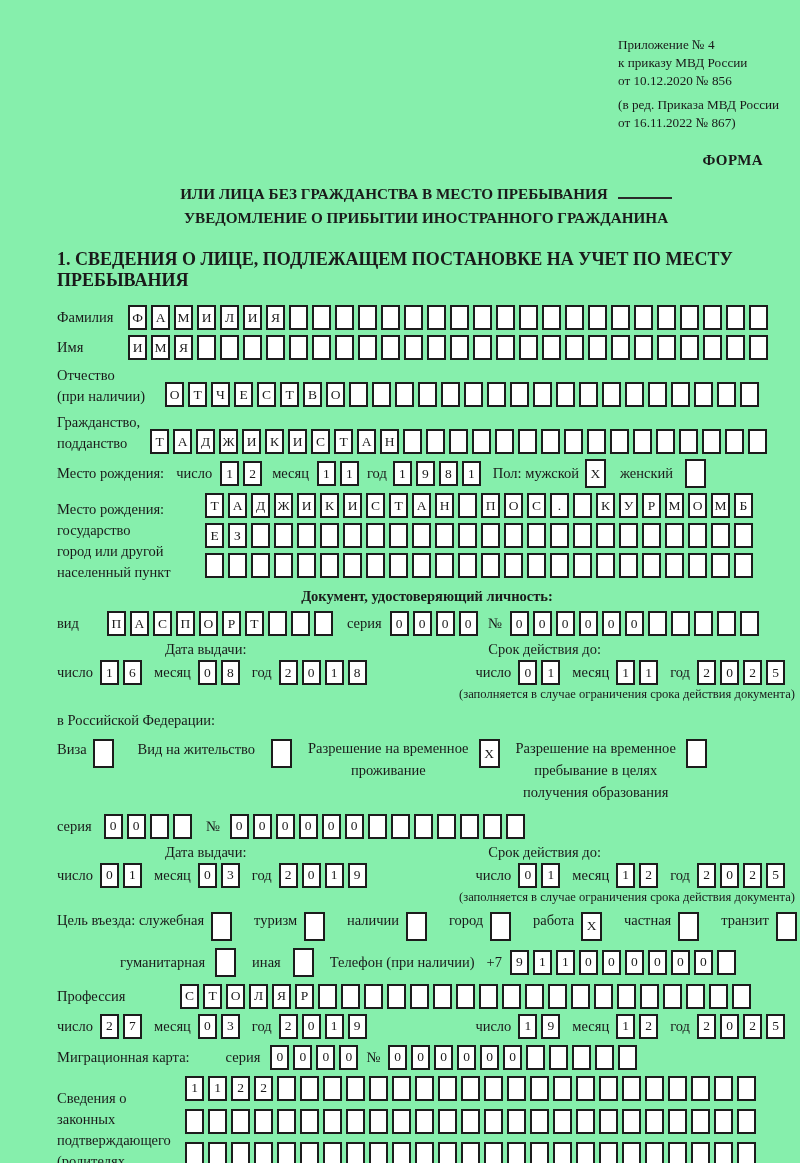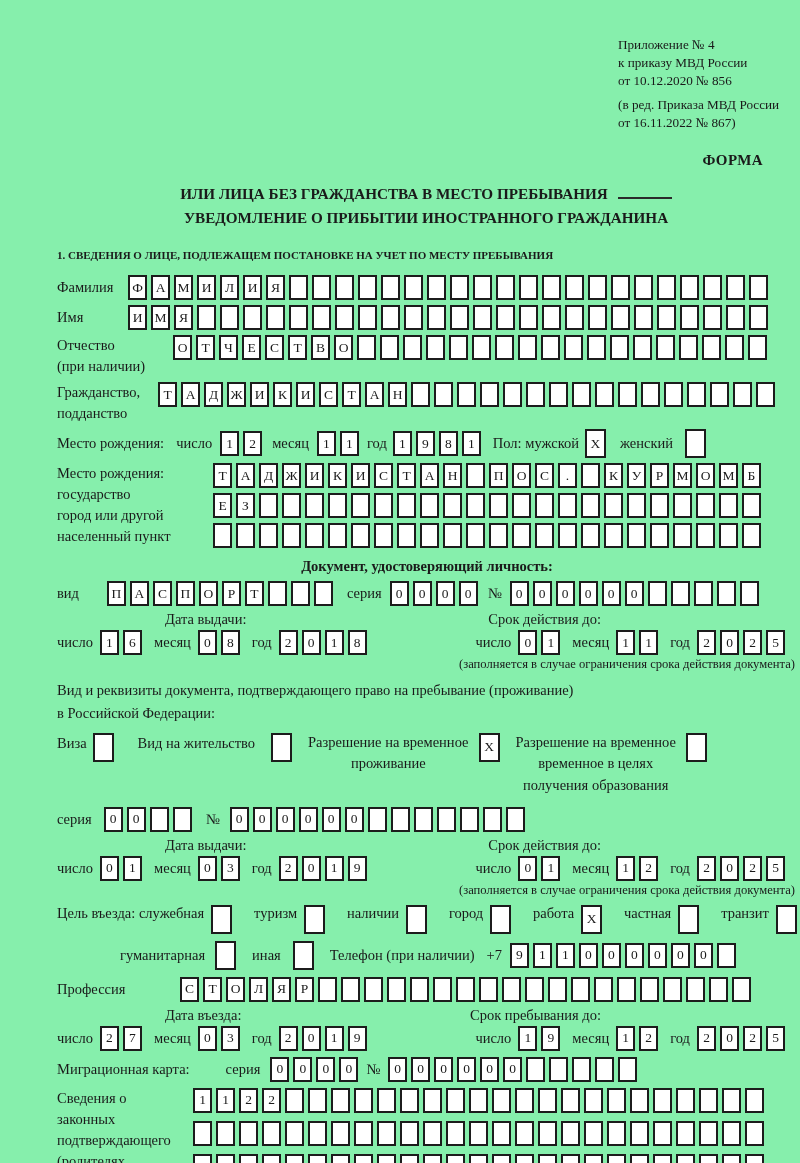--- a/index.html
+++ b/index.html
@@ -9,25 +9,25 @@
     font-family:"Liberation Serif","DejaVu Serif",serif;
     font-size:14.5px;box-sizing:border-box;padding:36px 5px 0 57px;
   }
   .content{width:740px;}
   
   .hdr{margin-left:561px;font-size:13.2px;line-height:1.38;}
   .hdr .gap{height:5px;}
   .forma{margin-top:20px;text-align:right;padding-right:32px;font-weight:bold;font-size:15px;letter-spacing:.4px;}
   .title{margin-top:13px;text-align:center;font-weight:bold;font-size:15.2px;line-height:1.55;}
   .blank{display:inline-block;width:54px;border-bottom:2px solid #2a2a2a;height:12px;margin-left:10px;}
-  .sec1{margin-top:20px;font-weight:bold;font-size:11px;}
+  .sec1{margin-top:20px;font-weight:bold;font-size:18px;}
   .formbody{margin-top:14px;}
   
   .row{display:flex;align-items:center;margin-bottom:5px;}
-  .row.top{align-items:flex-start;gap:8px;}
+  .row.top{align-items:flex-end;}
   .lblcol div{line-height:21px;}
   .cells{display:inline-flex;gap:4px;flex:none;}
   .cell{
     flex:none;width:15px;height:21px;border:2px solid #1c1c1c;
     display:inline-flex;align-items:center;justify-content:center;
     font-size:13.5px;background:#fff;
   }
   .cbx .cell{width:17px;height:25px;}
   .cellrows .cells{margin-bottom:5px;}
   .ml6{margin-left:6px;} .ml8{margin-left:8px;} .ml10{margin-left:10px;}
@@ -413,42 +413,41 @@
         <span class="cells">
             <span class="cell">2</span>
             <span class="cell">0</span>
             <span class="cell">2</span>
             <span class="cell">5</span>
           </span>
       </div>
     </div>
     <div class="note">(заполняется в случае ограничения срока действия документа)</div>
 
-    <div class="plain">Вид и реквизиты документа, подтверждающего право на пребывание (проживание)</div>
     <div class="plain">в Российской Федерации:</div>
 
     <div class="optrow">
       <span class="optlbl">Виза</span>
       <span class="cells cbx ml6">
           <span class="cell"></span>
         </span>
       <span class="optlbl ml24">Вид на жительство</span>
       <span class="cells cbx ml16">
           <span class="cell"></span>
         </span>
       <div class="optml ml16">
         <div>Разрешение на временное</div>
         <div>проживание</div>
       </div>
       <span class="cells cbx ml10">
           <span class="cell">X</span>
         </span>
       <div class="optml ml16">
         <div>Разрешение на временное</div>
-        <div>временное в целях</div>
+        <div>пребывание в целях</div>
         <div>получения образования</div>
       </div>
       <span class="cells cbx ml10">
           <span class="cell"></span>
         </span>
     </div>
 
     <div class="row">
       <span>серия</span>
       <span class="cells ml12">
@@ -615,24 +614,20 @@
           <span class="cell"></span>
           <span class="cell"></span>
           <span class="cell"></span>
           <span class="cell"></span>
           <span class="cell"></span>
           <span class="cell"></span>
           <span class="cell"></span>
         </span>
     </div>
 
-    <div class="dlbl">
-      <span class="l1">Дата въезда:</span>
-      <span class="l2">Срок пребывания до:</span>
-    </div>
     <div class="drow" style="margin-bottom:6px;">
       <div class="dgrp">
         <span class="sub">число</span>
         <span class="cells">
             <span class="cell">2</span>
             <span class="cell">7</span>
           </span>
         <span class="sub">месяц</span>
         <span class="cells">
             <span class="cell">0</span>

